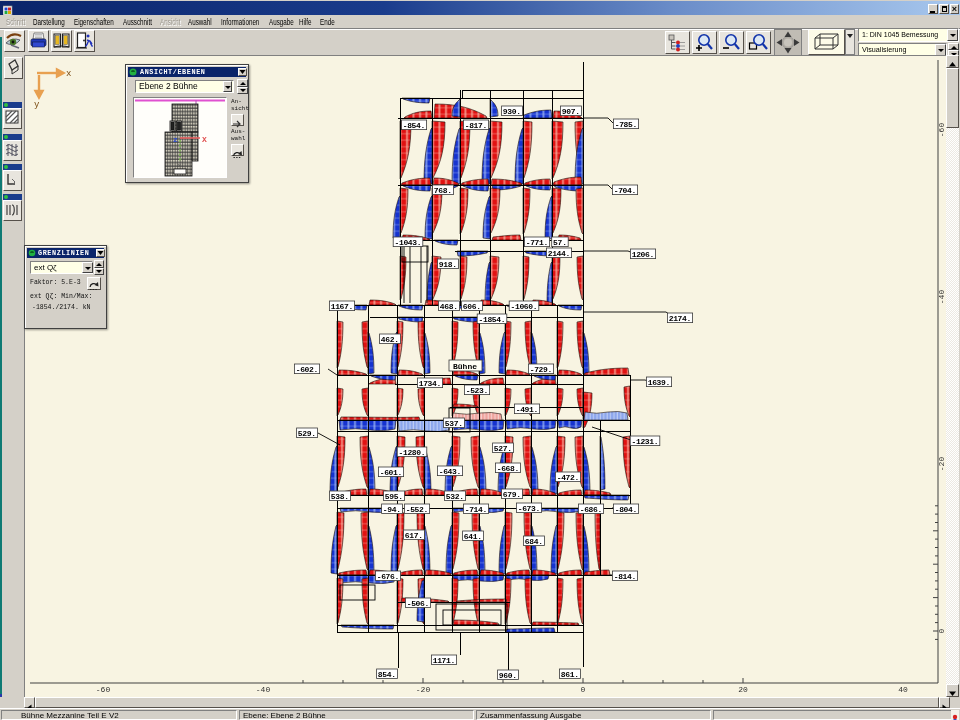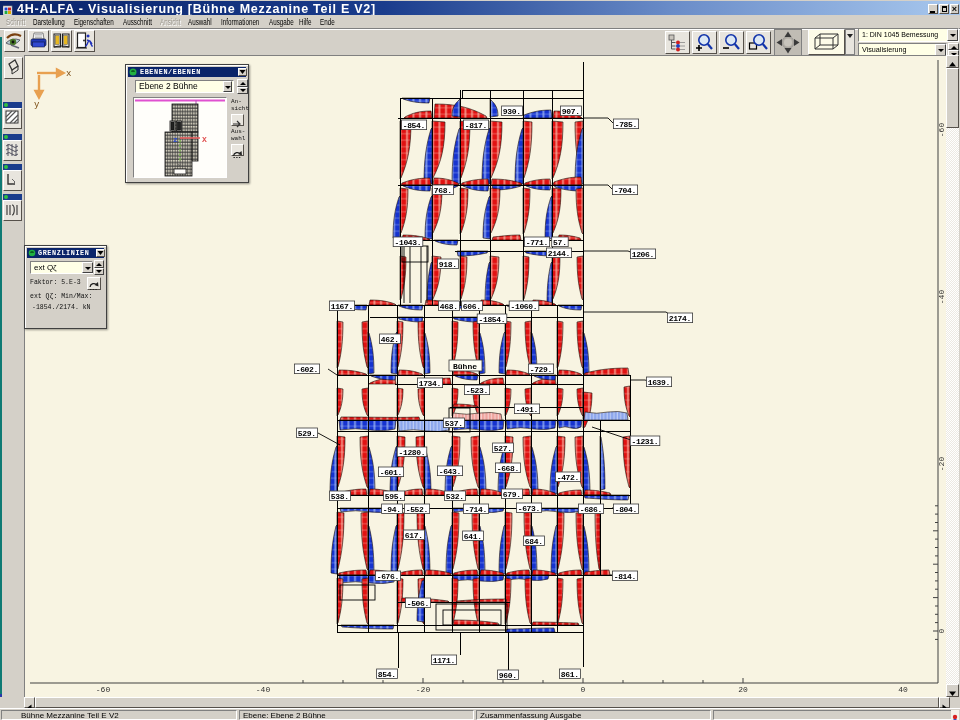--- a/index.html
+++ b/index.html
@@ -20,21 +20,20 @@
 <div class="abs" style="left:0;top:1px;width:960px;height:14px;background:linear-gradient(90deg,#0a246a 0%,#1a3c8c 40%,#6a8cc8 70%,#a8c8ee 100%)">
   <div class="abs" style="left:3px;top:1px;width:11px;height:11px">
     <svg width="11" height="11">
         <rect x="0" y="1" width="9" height="9" fill="#fff" stroke="#888" stroke-width="0.7"></rect>
         <rect x="1.5" y="2.5" width="3" height="3" fill="#2244cc"></rect>
         <rect x="5" y="2.5" width="3" height="3" fill="#cc2222"></rect>
         <rect x="1.5" y="6" width="3" height="3" fill="#22aa44"></rect>
         <rect x="5" y="6" width="3" height="3" fill="#ddaa00"></rect>
       </svg>
   </div>
-  <div class="abs" style="left:17px;top:1px;font-size:12.5px;font-weight:bold;color:#fff;letter-spacing:0.75px">4H-ALFA - Visualisierung [Bühne Mezzanine Teil E V2]</div>
   <div class="tbtn" style="left:928px;top:3px;width:10px;height:10px;background:#d4d0c8">
       <div class="abs" style="left:1px;top:6px;width:5px;height:2px;background:#000"></div>
     </div>
   <div class="tbtn" style="left:939px;top:3px;width:10px;height:10px;background:#d4d0c8">
       <div class="abs" style="left:1.5px;top:1px;width:5.5px;height:6px;border:1px solid #000;border-top-width:2px"></div>
     </div>
   <div class="tbtn" style="left:950px;top:3px;width:9px;height:10px;background:#d4d0c8;font-size:9px;font-weight:bold;text-align:center;line-height:9px;color:#000">×</div>
 </div>
 
 <div class="abs" style="left:0;top:15px;width:960px;height:13px;background:#d4d0c8;font-size:8.6px;color:#000">
@@ -779,21 +778,21 @@
   <div class="sunken abs" style="left:239px;top:1px;width:235px;height:10px;font-size:8px;line-height:9px;padding-left:3px;color:#000">Ebene: Ebene 2 Bühne</div>
   <div class="sunken abs" style="left:476px;top:1px;width:235px;height:10px;font-size:8px;line-height:9px;padding-left:3px;color:#000">Zusammenfassung Ausgabe</div>
   <div class="sunken abs" style="left:713px;top:1px;width:246px;height:10px"></div>
   <div class="abs" style="left:951px;top:1px;width:8px;height:10px;background:#f4f2ec"><svg width="8" height="10">
         <circle cx="4" cy="3" r="2.2" fill="#d82020"></circle>
         <circle cx="4" cy="7.2" r="2.2" fill="#2040c8"></circle>
       </svg></div>
 </div>
 
 <div class="fw" style="left:125px;top:64px;width:124px;height:119px">
-  <div class="fw-title" style="font-size:6.8px;letter-spacing:0.6px">EBENEN/EBENEN</div>
+  <div class="fw-title" style="font-size:6.8px;letter-spacing:0.6px">ANSICHT/EBENEN</div>
   <svg class="abs" style="left:3px;top:3px" width="9" height="8">
       <circle cx="4" cy="4" r="3.5" fill="#20b040"></circle>
       <path d="M2,4 a2,2 0 0 1 4,0" fill="#0a6020"></path>
     </svg>
   <div class="tbtn abs" style="left:112px;top:3px;width:9px;height:8px;background:#d4d0c8">
       <svg width="7" height="6" style="display:block">
         <polygon points="0.5,1 6.5,1 3.5,5" fill="#000"></polygon>
       </svg>
     </div>
   <div class="combo" style="left:9px;top:15px;width:99px;height:13px;font-size:8.5px;line-height:11px">Ebene 2 Bühne</div>

